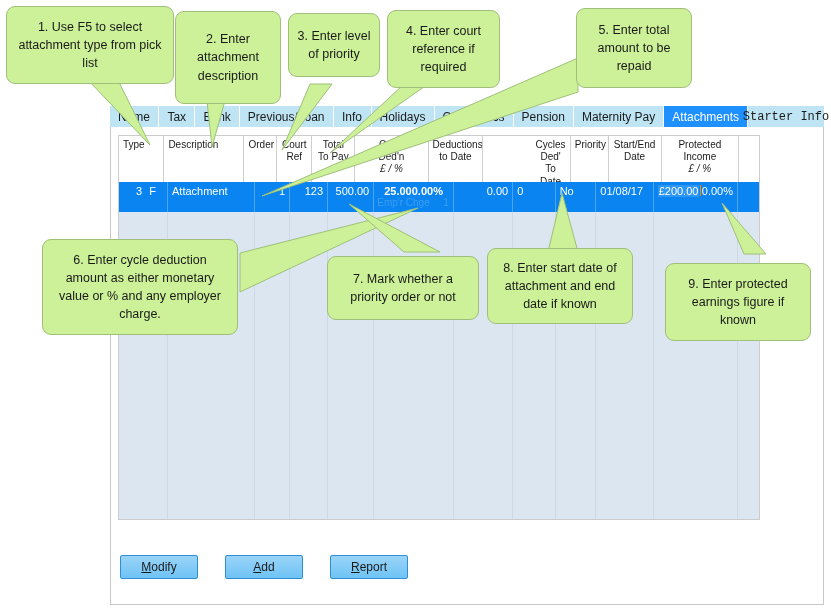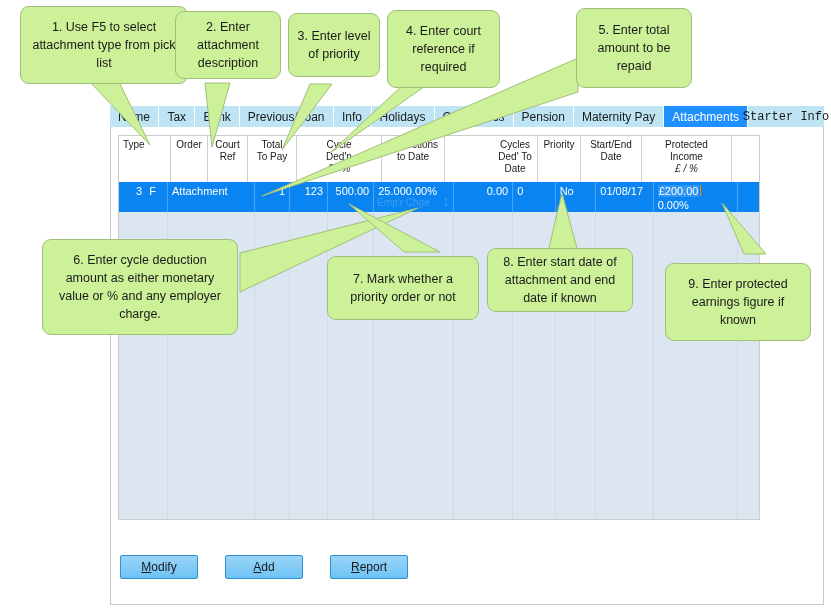--- a/index.html
+++ b/index.html
@@ -199,20 +199,23 @@
     <div class="tab" style="width: 92px;">Maternity Pay</div>
     <div class="tab active" style="width: 84px;">Attachments</div>
     <div class="tab" style="width: 77px; font-family: Liberation Mono, monospace;">Starter Info</div>
   </div>
 
 <div id="grid">
   <div id="grid-header">
       <div class="hcell left" style="width: 52px;">
         <div>Type</div>
       </div>
+      <div class="hcell left" style="width: 93px;">
+        <div>Description</div>
+      </div>
       <div class="hcell" style="width: 37px;">
         <div>Order</div>
       </div>
       <div class="hcell" style="width: 40px;">
         <div>Court</div>
         <div>Ref</div>
       </div>
       <div class="hcell" style="width: 49px;">
         <div>Total</div>
         <div>To Pay</div>
@@ -252,35 +255,35 @@
         <div class="typ-row">
           <span class="typ-num">3</span>
           <span class="typ-let">F</span>
         </div>
       </div>
       <div class="dcell al" style="width: 93px;"><span>Attachment</span></div>
       <div class="dcell ar" style="width: 37px;"><span>1</span></div>
       <div class="dcell ar" style="width: 40px;"><span>123</span></div>
       <div class="dcell ar" style="width: 49px;"><span>500.00</span></div>
       <div class="dcell " style="width: 85px;">
-        <div style="display: flex; justify-content: flex-start;">
+        <div style="display: flex; justify-content: center; font-weight: bold;">
           <span>25.00</span>
           <span>0.00%</span>
         </div>
         <div class="sub-line">
           <span>Emp'r Chge</span>
           <span>1</span>
         </div>
       </div>
       <div class="dcell ar" style="width: 63px;"><span>0.00</span></div>
       <div class="dcell al" style="width: 45px;"><span>0</span></div>
       <div class="dcell al" style="width: 43px;"><span>No</span></div>
       <div class="dcell al" style="width: 61px;"><span>01/08/17</span></div>
       <div class="dcell " style="width: 90px;">
-        <div style="display: flex; justify-content: space-between; align-items: flex-start; flex-direction: column;">
+        <div style="display: flex; justify-content: space-between; align-items: flex-end;">
           <span><span class="pe-val">£200.00</span><span class="caret"></span></span>
           <span>0.00%</span>
         </div>
       </div>
       <div class="dcell " style="width: 22px;"></div>
     </div>
   <div id="grid-body">
       <div class="bcell" style="width: 52px;"></div>
       <div class="bcell" style="width: 93px;"></div>
       <div class="bcell" style="width: 37px;"></div>
@@ -320,25 +323,25 @@
     <path d="M404,84 L330,153 L428,84 Z"></path>
     <path d="M578,92 L262,196 L578,58 Z"></path>
     <path d="M240,253 L418,208 L240,292 Z"></path>
     <path d="M404,252 L349,204 L440,252 Z"></path>
     <path d="M548,252 L562,193 L578,252 Z"></path>
     <path d="M744,254 L722,203 L766,254 Z"></path>
   </g>
 </svg>
 </div>
 
-<div class="callout" style="left:20px;top:6px;width:168px;height:78px;align-items:center;">
+<div class="callout" style="left:6px;top:6px;width:168px;height:78px;align-items:center;">
   <span>1. Use F5 to select attachment type from pick list</span>
 </div>
 
-<div class="callout" style="left:175px;top:11px;width:106px;height:68px;">
+<div class="callout" style="left:175px;top:11px;width:106px;height:93px;">
   <span>2. Enter attachment description</span>
 </div>
 
 <div class="callout" style="left:288px;top:13px;width:92px;height:64px;">
   <span>3. Enter level of priority</span>
 </div>
 
 <div class="callout" style="left:387px;top:10px;width:113px;height:78px;">
   <span>4. Enter court reference if required</span>
 </div>
@@ -348,19 +351,19 @@
 </div>
 
 <div class="callout" style="left:42px;top:239px;width:196px;height:96px;">
   <span>6. Enter cycle deduction amount as either monetary value or % and any employer charge.</span>
 </div>
 
 <div class="callout" style="left:327px;top:256px;width:152px;height:64px;">
   <span>7. Mark whether a priority order or not</span>
 </div>
 
-<div class="callout" style="left:487px;top:248px;width:146px;height:64px;">
+<div class="callout" style="left:487px;top:248px;width:146px;height:76px;">
   <span>8. Enter start date of attachment and end date if known</span>
 </div>
 
 <div class="callout" style="left:665px;top:263px;width:146px;height:78px;">
   <span>9. Enter protected earnings figure if known</span>
 </div>
 
 </body></html>

